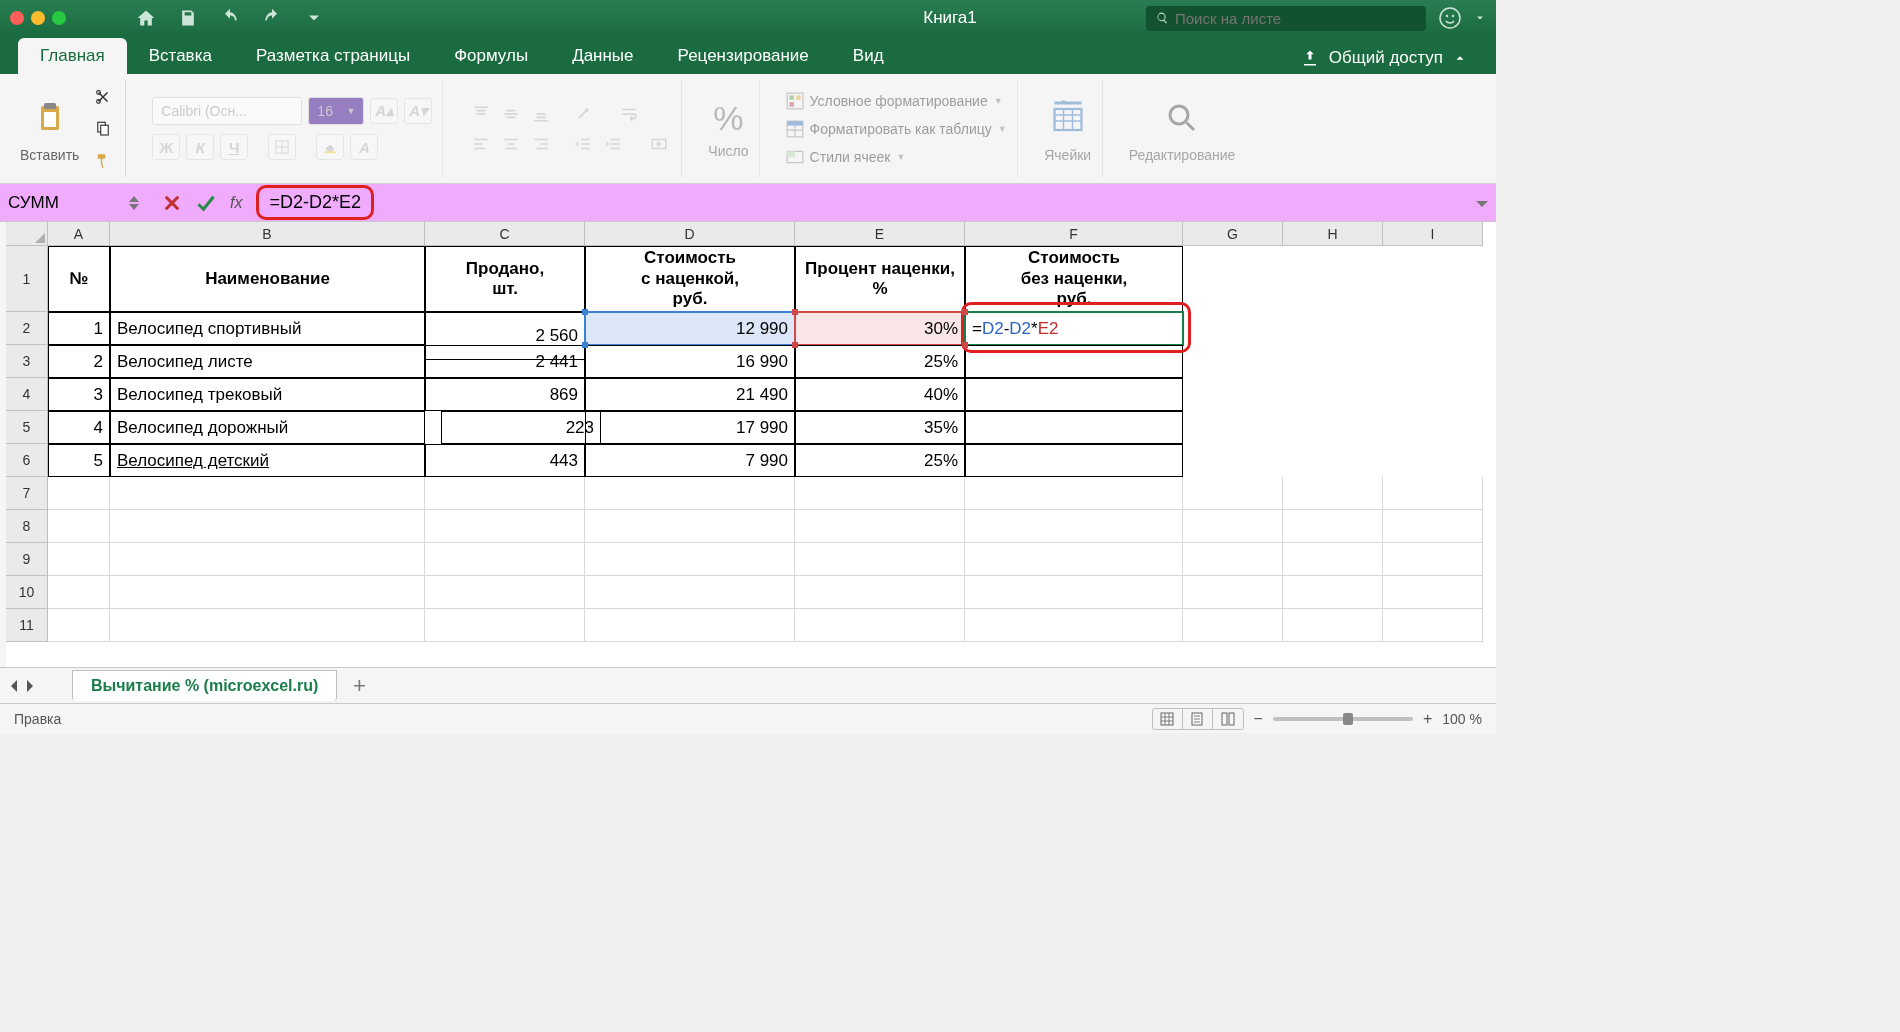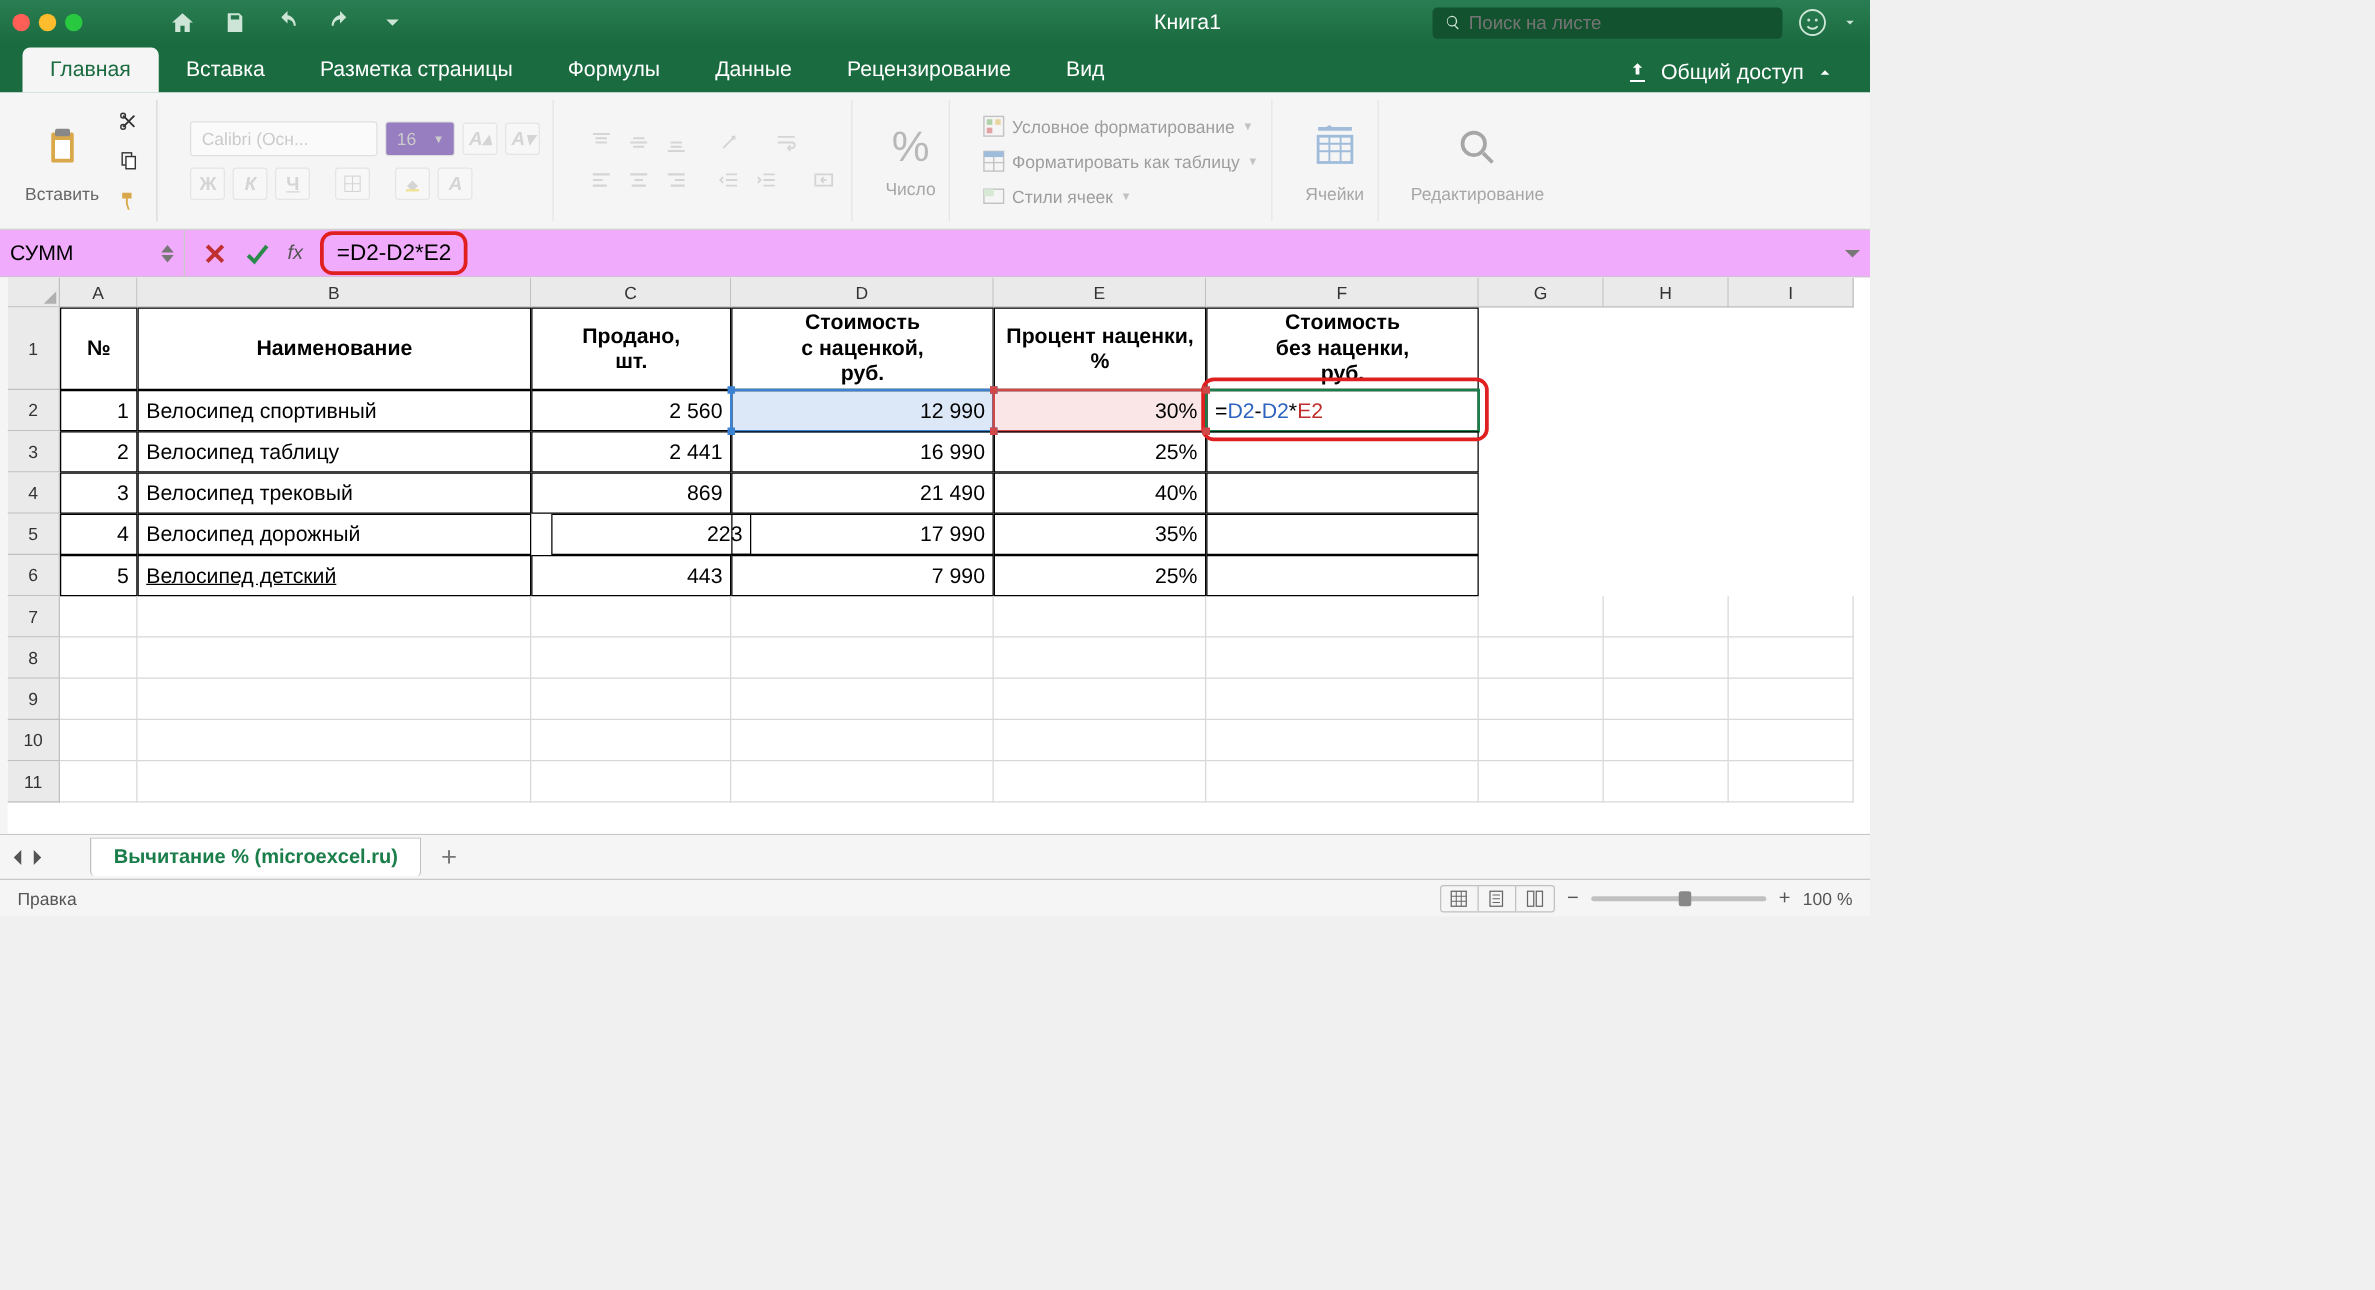--- a/index.html
+++ b/index.html
@@ -431,28 +431,28 @@
     </div>
   <div class="cells" id="cells">
       <div class="cell header" style="left: 0px; top: 0px; width: 62px; height: 66px;">№</div>
       <div class="cell header" style="left: 62px; top: 0px; width: 315px; height: 66px;">Наименование</div>
       <div class="cell header" style="left: 377px; top: 0px; width: 160px; height: 66px;">Продано,<br>шт.</div>
       <div class="cell header" style="left: 537px; top: 0px; width: 210px; height: 66px;">Стоимость<br>с наценкой,<br>руб.</div>
       <div class="cell header" style="left: 747px; top: 0px; width: 170px; height: 66px;">Процент наценки,<br>%</div>
       <div class="cell header" style="left: 917px; top: 0px; width: 218px; height: 66px;">Стоимость<br>без наценки,<br>руб.</div>
       <div class="cell databorder right" style="left: 0px; top: 66px; width: 62px; height: 33px;">1</div>
       <div class="cell databorder left" style="left: 62px; top: 66px; width: 315px; height: 33px;">Велосипед спортивный</div>
-      <div class="cell databorder right" style="left: 377px; top: 66px; width: 160px; height: 33px;">2 560</div>
+      <div class="cell databorder right" style="left: 377px; top: 66px; width: 160px; height: 48px;">2 560</div>
       <div class="cell databorder right sel-d2" style="left: 537px; top: 66px; width: 210px; height: 33px;">12 990</div>
       <div class="cell databorder right sel-e2" style="left: 747px; top: 66px; width: 170px; height: 33px;">30%</div>
       <div class="cell databorder left sel-f2-wrap" style="left: 917px; top: 66px; width: 218px; height: 33px;">
         <span class="f2-edit"><span class="eq">=</span><span class="r1">D2</span>-<span class="r1">D2</span>*<span class="r2">E2</span></span>
       </div>
       <div class="cell databorder right" style="left: 0px; top: 99px; width: 62px; height: 33px;">2</div>
-      <div class="cell databorder left" style="left: 62px; top: 99px; width: 315px; height: 33px;">Велосипед таблицу</div>
+      <div class="cell databorder left" style="left: 62px; top: 99px; width: 315px; height: 33px;">Велосипед листе</div>
       <div class="cell databorder right" style="left: 377px; top: 99px; width: 160px; height: 33px;">2 441</div>
       <div class="cell databorder right" style="left: 537px; top: 99px; width: 210px; height: 33px;">16 990</div>
       <div class="cell databorder right" style="left: 747px; top: 99px; width: 170px; height: 33px;">25%</div>
       <div class="cell databorder" style="left: 917px; top: 99px; width: 218px; height: 33px;"></div>
       <div class="cell databorder right" style="left: 0px; top: 132px; width: 62px; height: 33px;">3</div>
       <div class="cell databorder left" style="left: 62px; top: 132px; width: 315px; height: 33px;">Велосипед трековый</div>
       <div class="cell databorder right" style="left: 377px; top: 132px; width: 160px; height: 33px;">869</div>
       <div class="cell databorder right" style="left: 537px; top: 132px; width: 210px; height: 33px;">21 490</div>
       <div class="cell databorder right" style="left: 747px; top: 132px; width: 170px; height: 33px;">40%</div>
       <div class="cell databorder" style="left: 917px; top: 132px; width: 218px; height: 33px;"></div>

